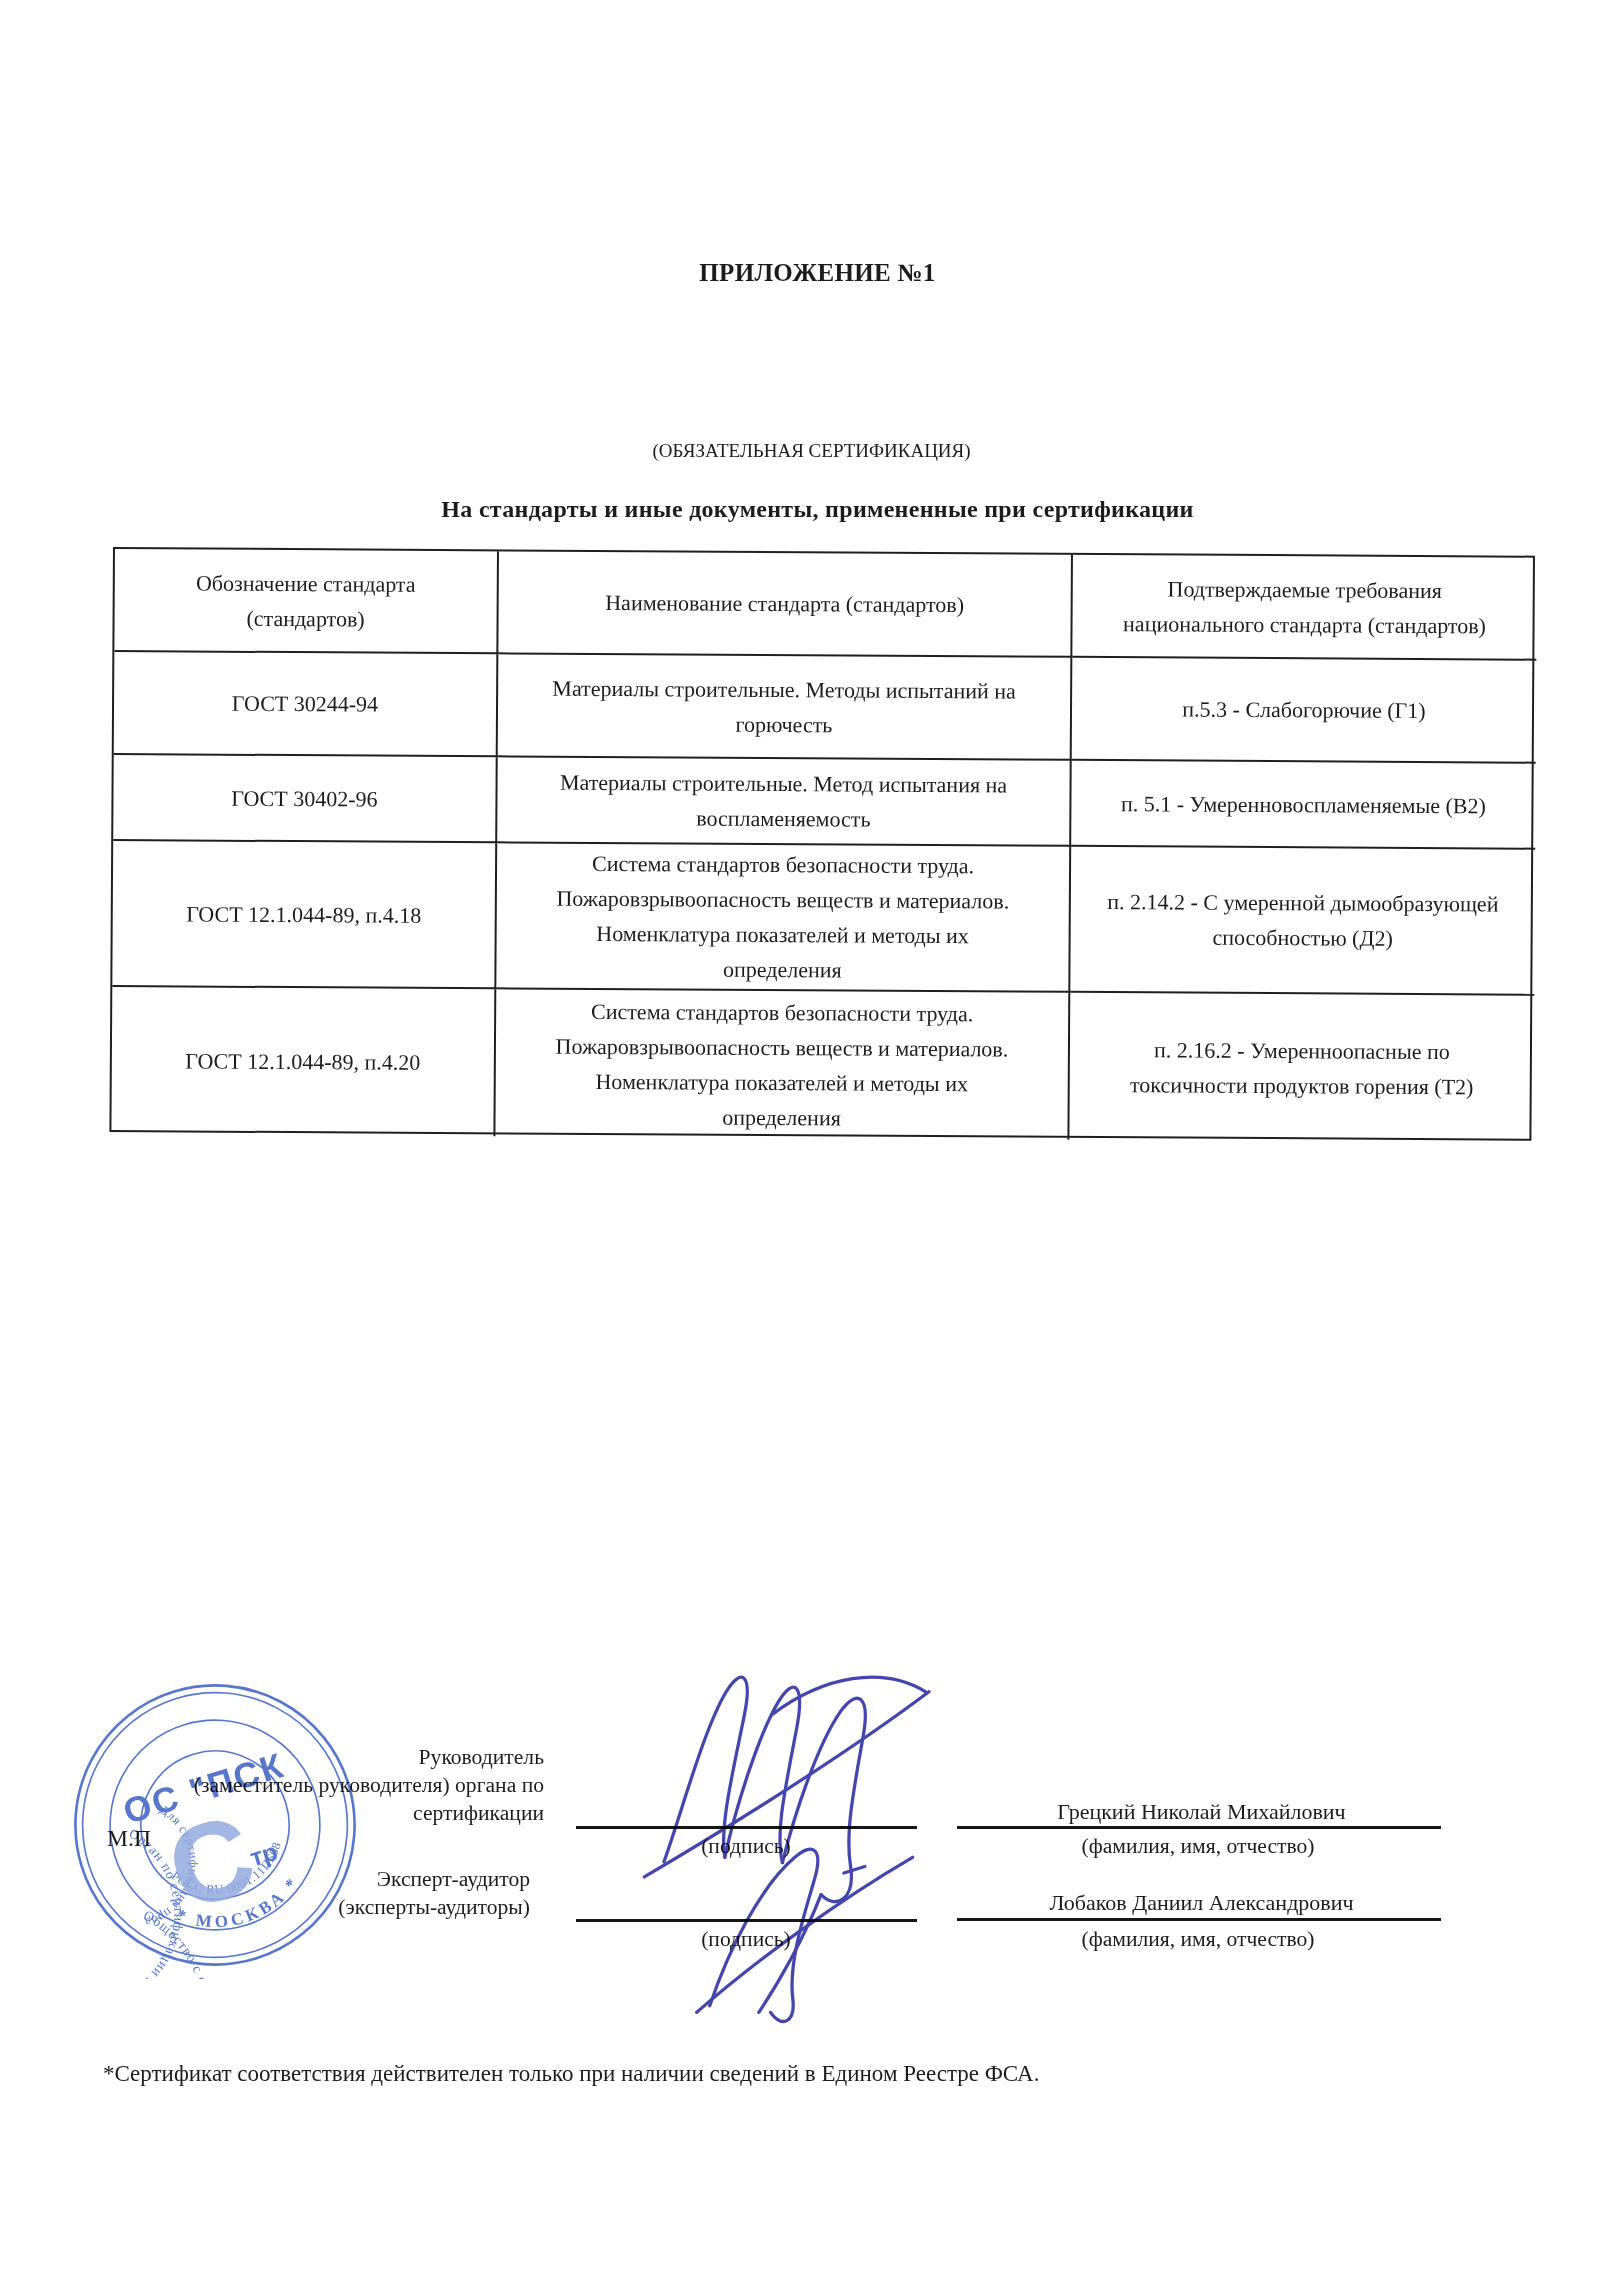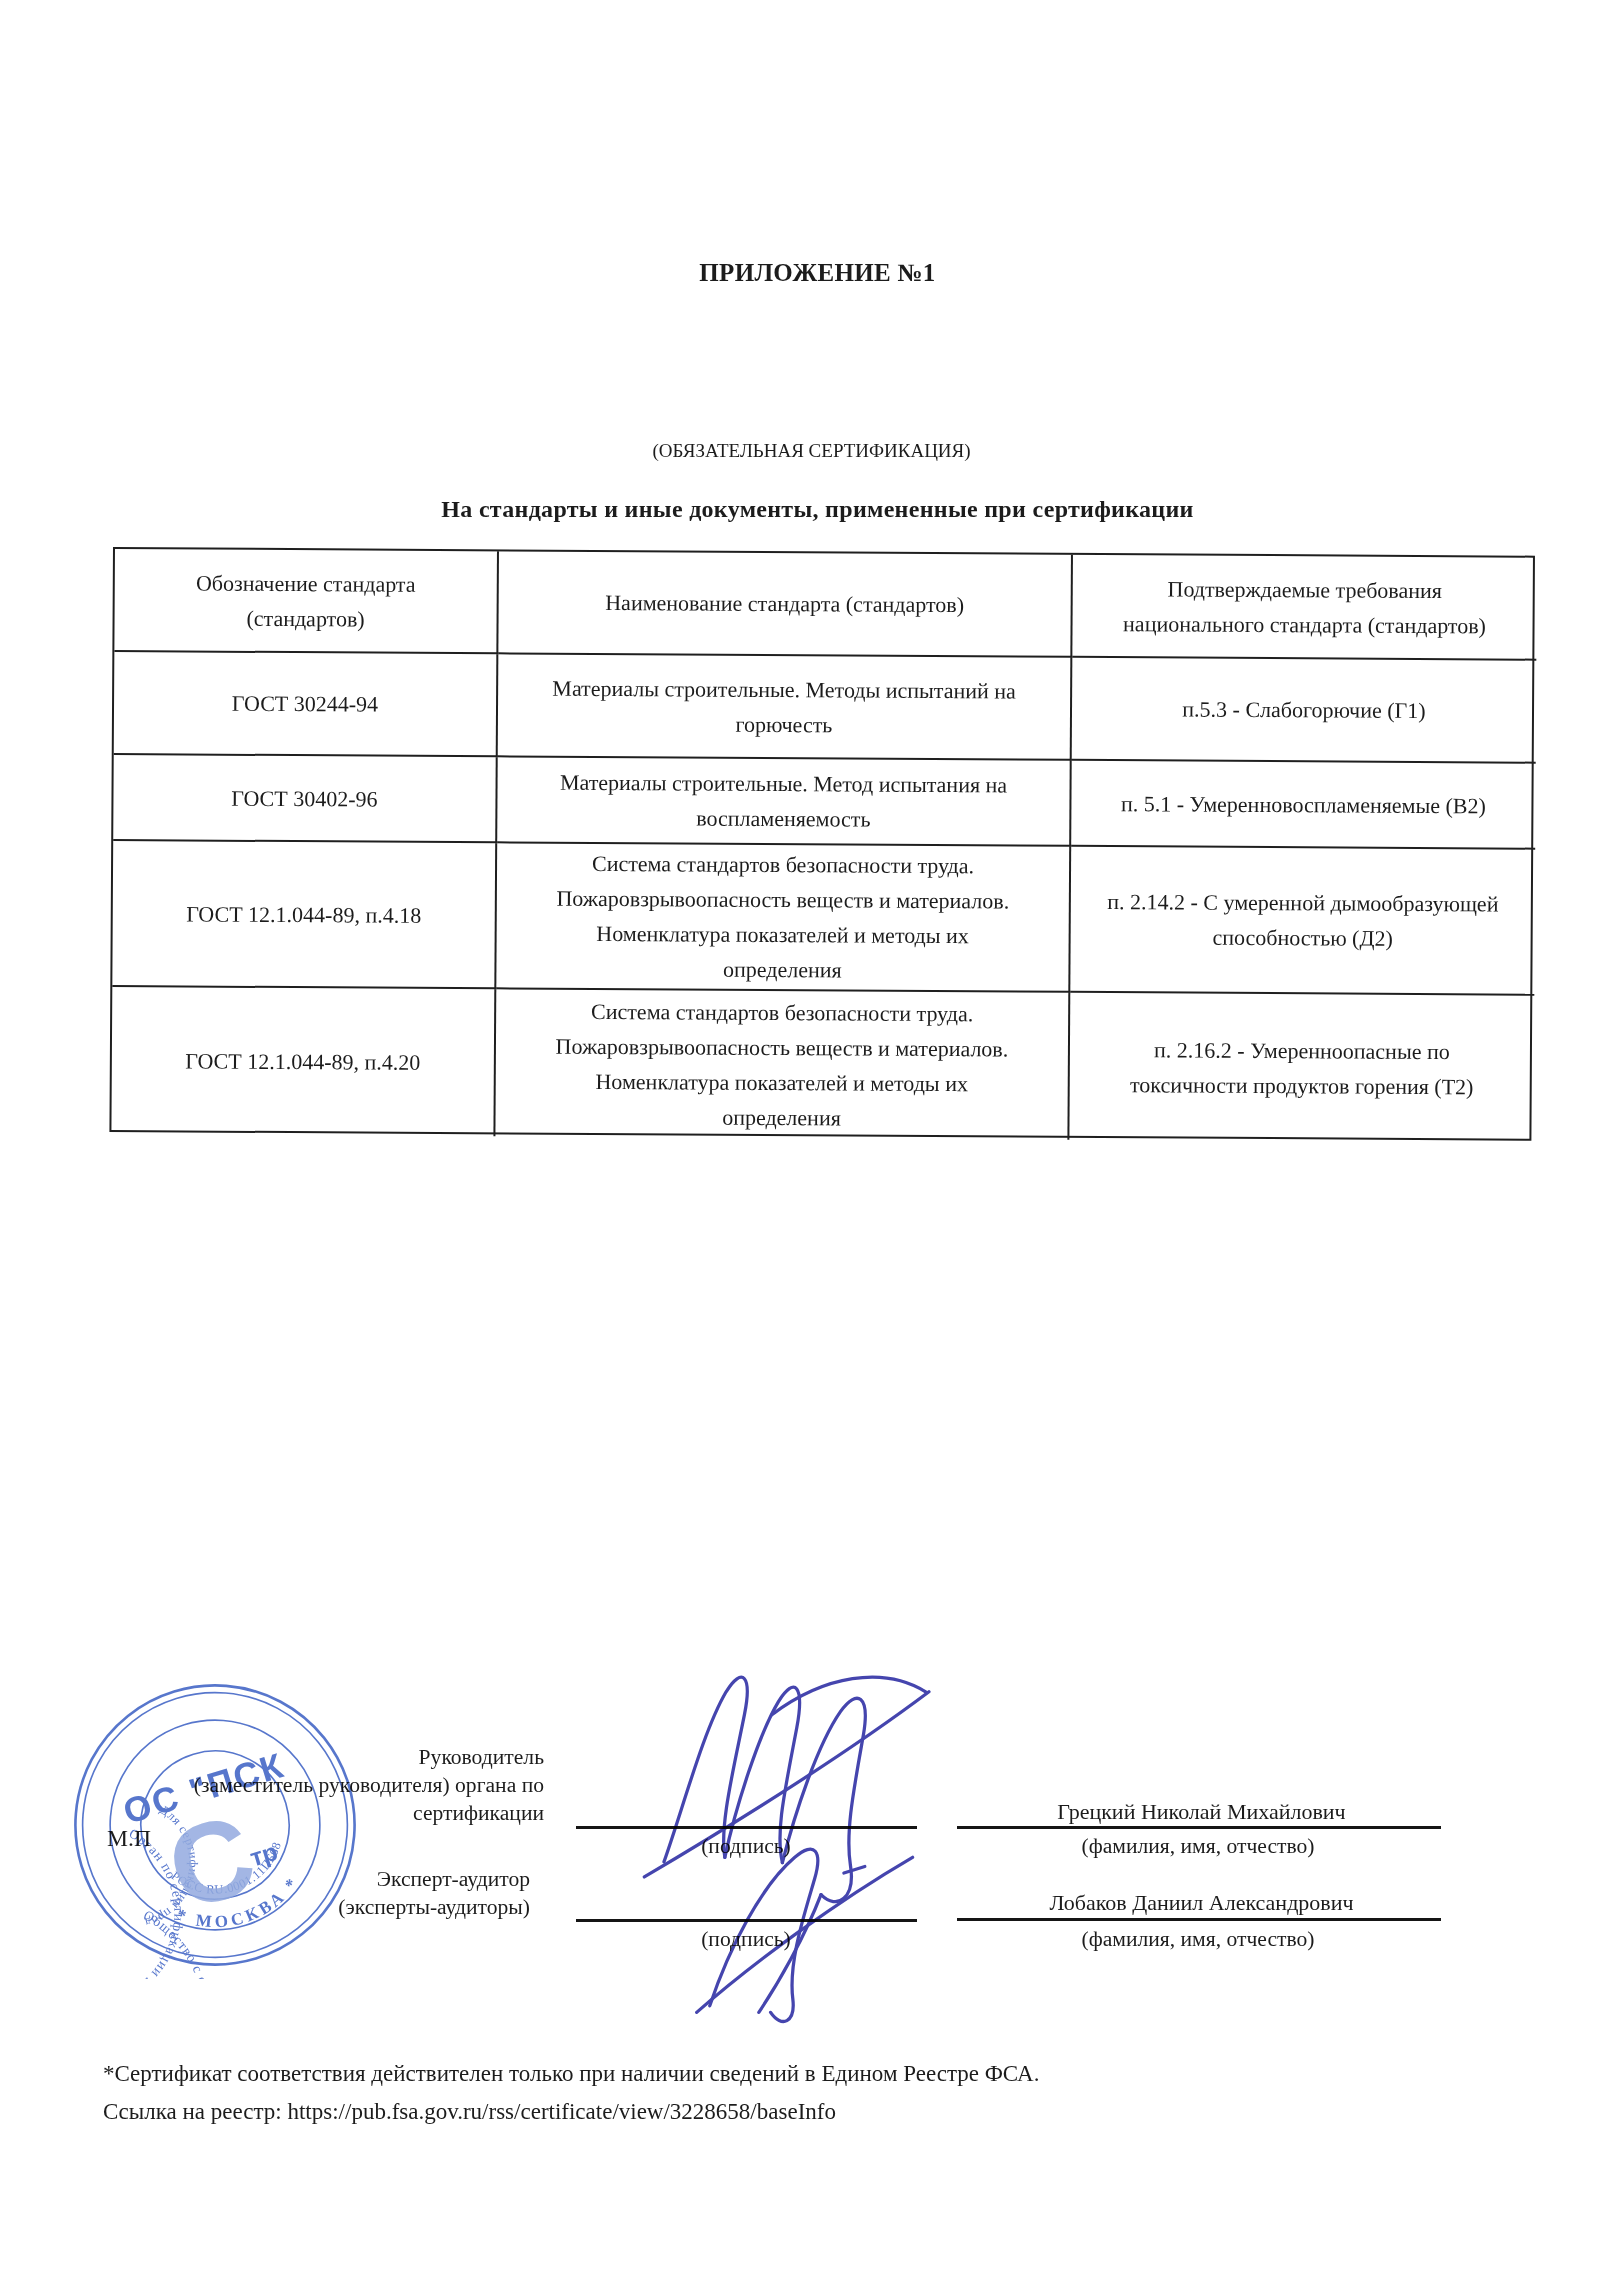--- a/index.html
+++ b/index.html
@@ -152,17 +152,16 @@
       <path d="M330,120 C410,60 500,45 565,85"></path>
       <path d="M405,395 C380,460 340,530 310,575"></path>
       <path d="M235,565 C265,475 315,380 365,338 C395,312 408,328 395,372 C378,430 355,500 362,555 C366,590 345,600 328,575"></path>
       <path d="M215,575 C300,500 430,405 545,338"></path>
       <path d="M440,362 L472,352"></path>
     </g>
   </svg>
 
   <div class="abs footer">
     <div>*Сертификат соответствия действителен только при наличии сведений в Едином Реестре ФСА.</div>
-    <div>Ссылка на реестр: https://pub.fsa.gov.ru/rss/certificate/view/3228658/baseInfo</div>
   </div>
 
 </div>
 
 
 </body></html>

